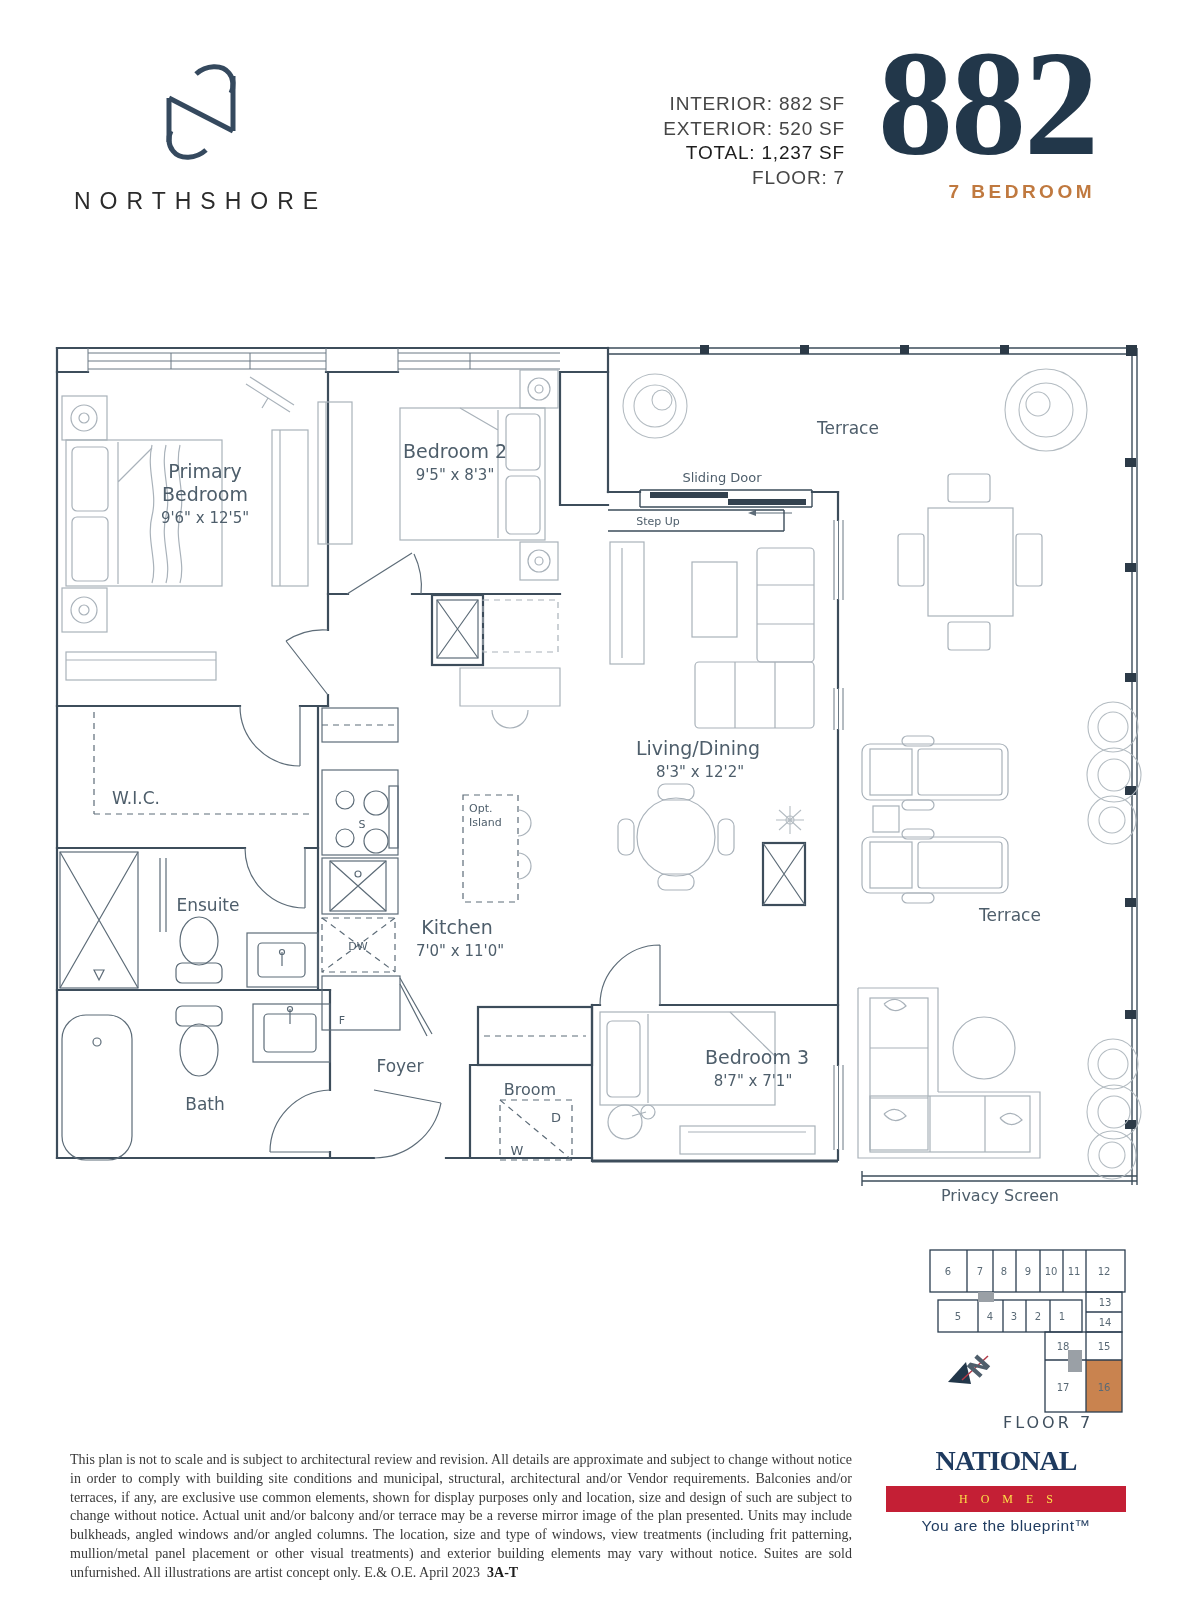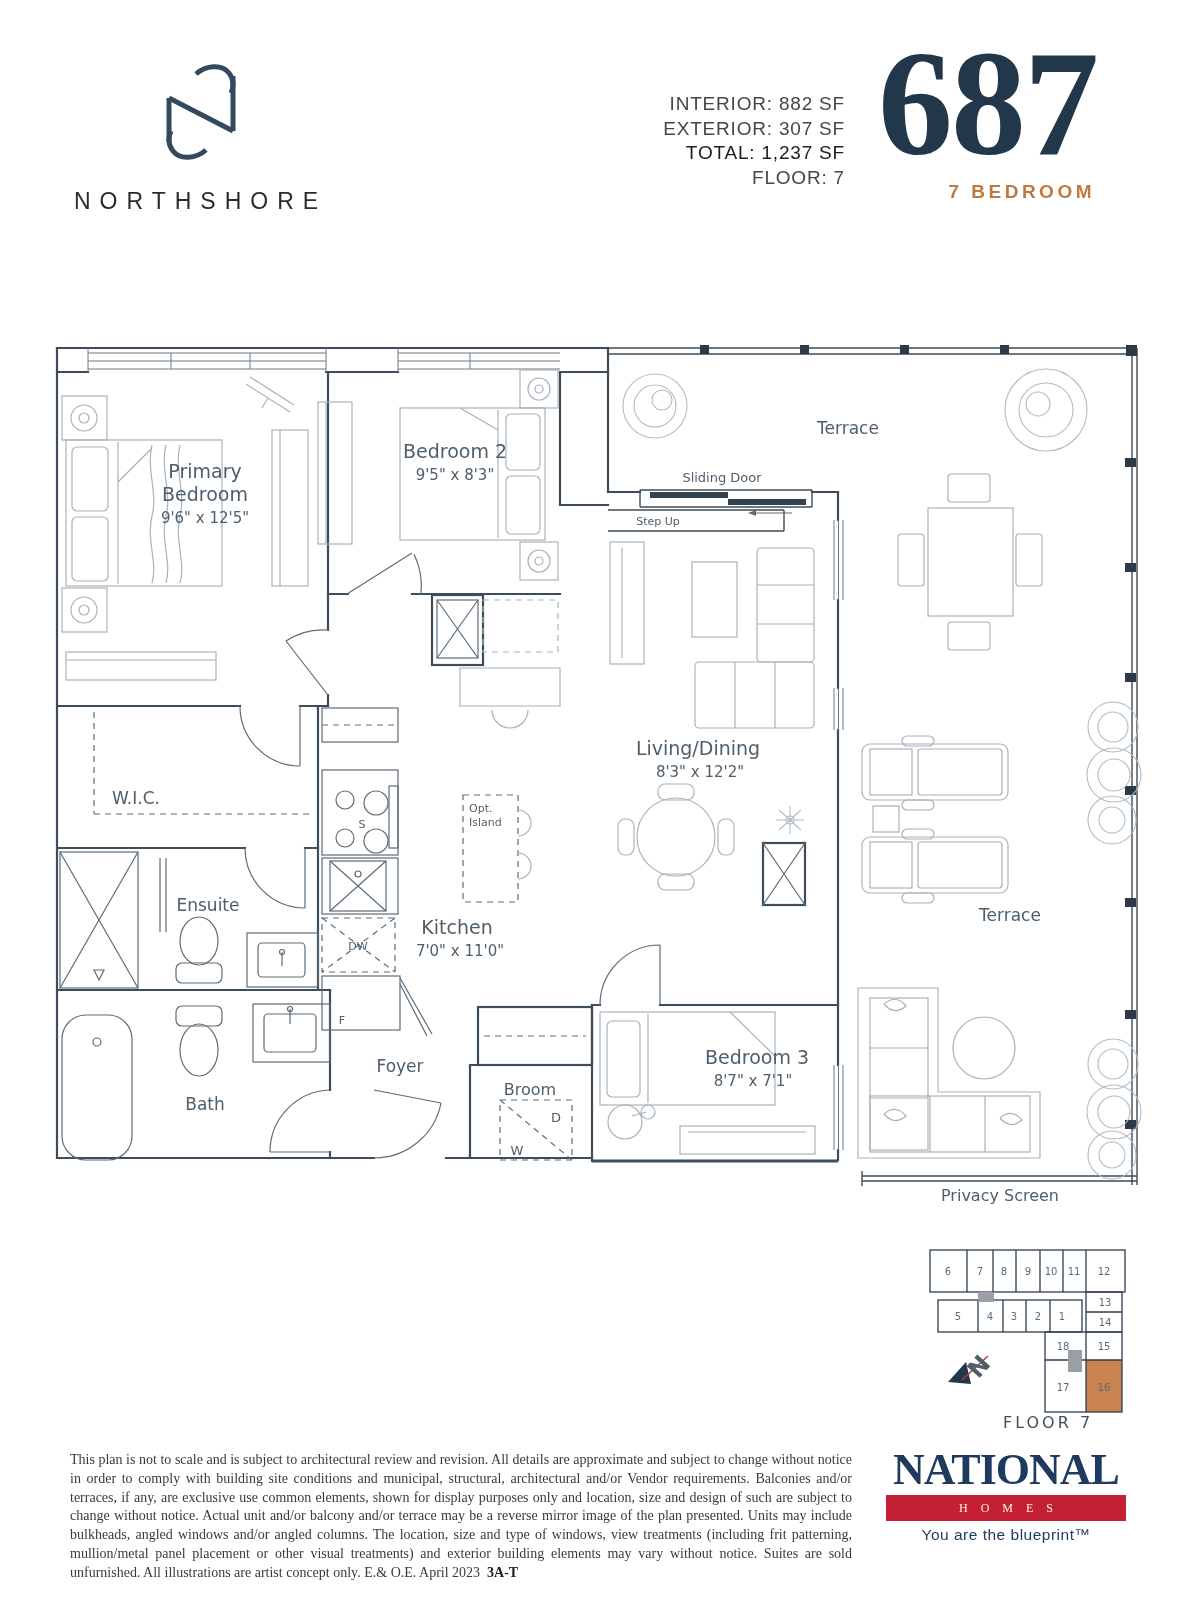--- a/index.html
+++ b/index.html
@@ -39,46 +39,46 @@
   .furn{stroke:var(--furn);stroke-width:1.2;fill:none;}
   .shrub{stroke:#b4bcc2;stroke-width:1.1;fill:none;}
   .dash{stroke-dasharray:6 5;}
   .post{fill:#2c3a47;stroke:none;}
   .bar{fill:#33424f;stroke:none;}
   .kp{stroke:#2c3e50;stroke-width:1.3;fill:none;}
   
   .disclaimer{left:70px;top:1451px;width:782px;font-size:14px;line-height:1.34;color:#3a3a3a;text-align:justify;font-family:Liberation Serif, serif;}
   .disclaimer b{color:#1d1d1d;}
   .nat{left:886px;top:1446px;width:240px;text-align:center;}
-  .nat-name{font-family:"Liberation Serif",serif;font-weight:bold;font-size:44px;line-height:1.08;color:#1e3a5f;letter-spacing:-1px;}
-  .nat-bar{background:var(--red);color:#fef9c3;font-family:"Liberation Serif",serif;font-size:12px;letter-spacing:13px;padding:6px 0 5px 13px;margin-top:1px;}
+  .nat-name{font-family:"Liberation Serif",serif;font-weight:bold;font-size:28px;line-height:1.08;color:#1e3a5f;letter-spacing:-1px;}
+  .nat-bar{background:var(--red);color:#fde047;font-family:"Liberation Serif",serif;font-size:12px;letter-spacing:13px;padding:6px 0 5px 13px;margin-top:10px;}
   .nat-tag{margin-top:5px;font-weight:normal;font-size:15.5px;color:#1e3a5f;letter-spacing:.5px;}
 </style>
 </head>
 <body>
 
 <svg class="abs" style="left:160px;top:62px;" width="90" height="100" viewBox="0 0 90 100">
   <g stroke="#35495e" stroke-width="5" fill="none">
     <path d="M36,12 C46,3 62,2 69,11 C74,17 74,25 71,31"></path>
     <path d="M9,36 L9,80"></path>
     <path d="M9,36 L73,69"></path>
     <path d="M73,14 L73,69"></path>
     <path d="M46,88 C36,97 20,98 13,89 C8,83 8,75 11,69"></path>
   </g>
 </svg>
 <div class="abs brand-name">NORTHSHORE</div>
 
 <div class="abs stats">
   <div>INTERIOR: 882 SF</div>
-  <div>EXTERIOR: 307 SF</div>
+  <div>EXTERIOR: 520 SF</div>
   <div class="total">TOTAL: 1,237 SF</div>
   <div>FLOOR:  7</div>
 </div>
 
-<div class="abs unit-num">687</div>
+<div class="abs unit-num">882</div>
 <div class="abs unit-type">7 BEDROOM</div>
 
 <svg class="abs" style="left:0;top:0;" width="1200" height="1613" viewBox="0 0 1200 1613">
 
   <g>
     <path class="wall" d="M57,348 H608"></path>
     <path class="wall" d="M57,348 V1158"></path>
     <path class="wall" d="M57,1158 H374 M446,1158 H592"></path>
     <path class="wall3" d="M592,1161 H838"></path>
     <path class="wall" d="M838,492 V520 M838,600 V688 M838,730 V1065 M838,1150 V1160"></path>

